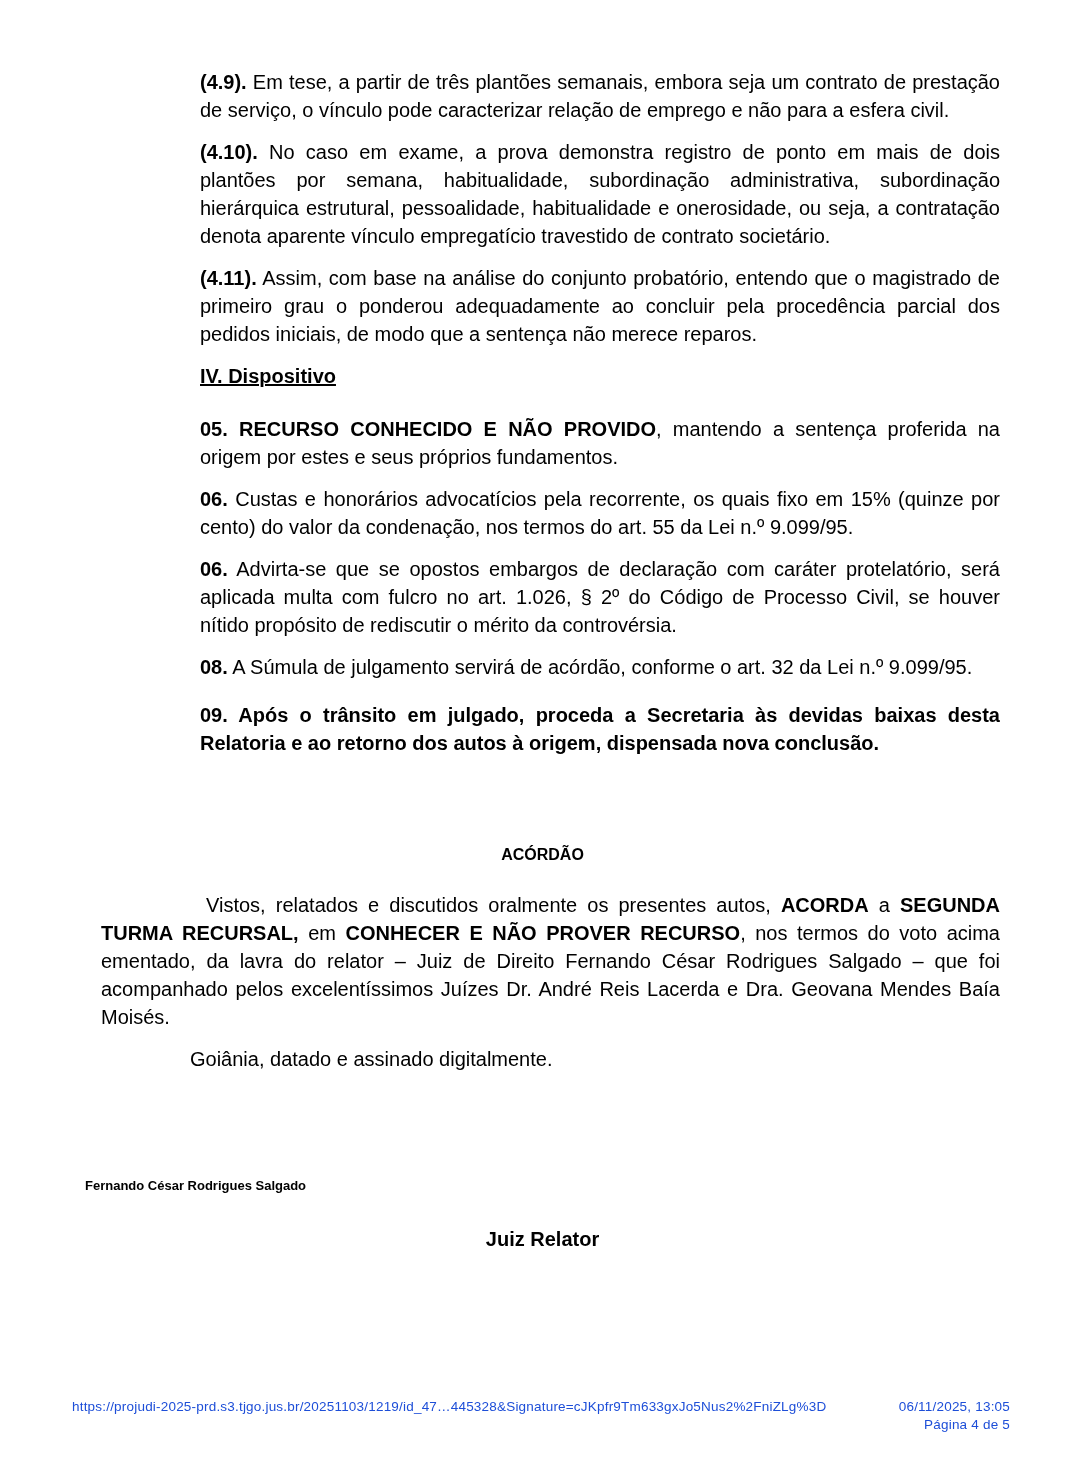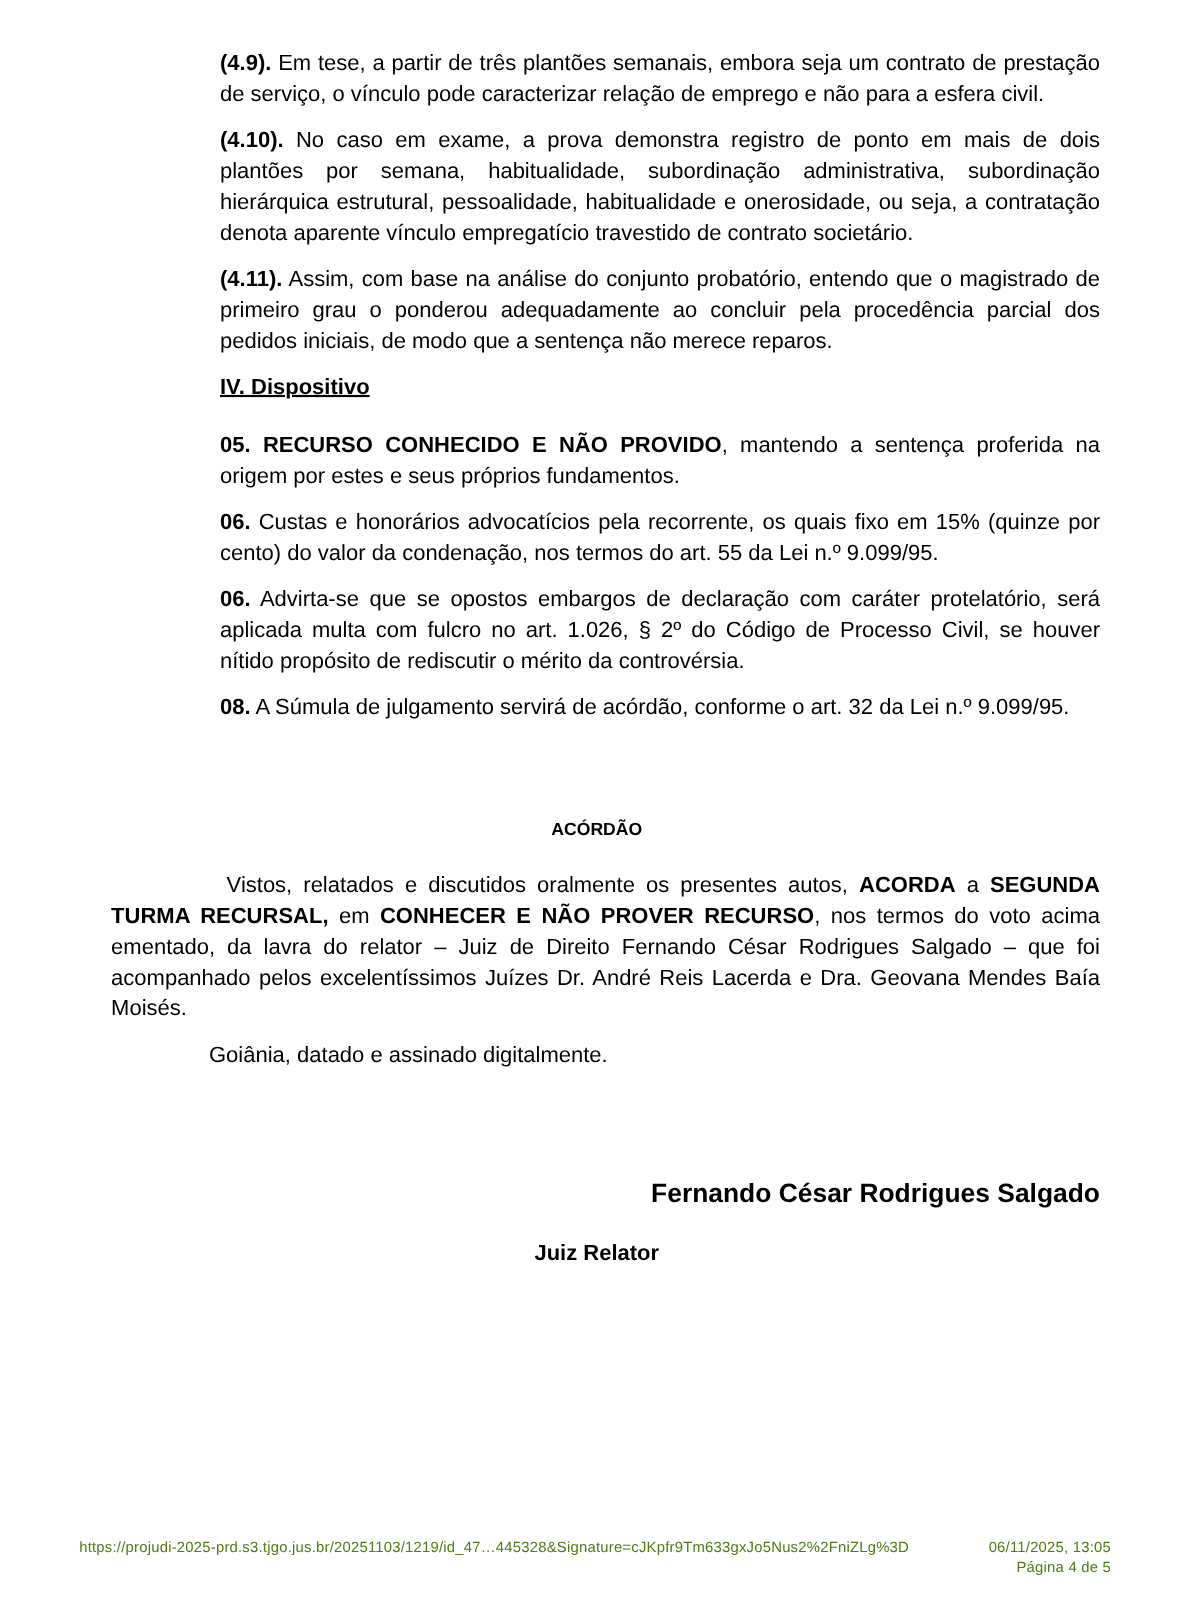--- a/index.html
+++ b/index.html
@@ -6,21 +6,21 @@
   html, body { background: #ffffff; }
   .page {
     position: relative;
     width: 1080px;
     height: 1475px;
     background: #ffffff;
     overflow: hidden;
     font-family: "Liberation Sans", "DejaVu Sans", sans-serif;
     color: #000000;
   }
-  .content { padding: 44px 80px 0 85px; }
+  .content { padding: 68px 80px 0 85px; }
   .para {
     font-size: 20px;
     line-height: 28px;
     text-align: justify;
     margin: 0 0 14px 115px;
   }
   .b { font-weight: bold; }
   .h-dispositivo {
     font-size: 20px;
     line-height: 28px;
@@ -38,42 +38,42 @@
   }
   .vistos { margin-left: 16px; text-indent: 105px; }
   .goiania {
     font-size: 20px;
     line-height: 28px;
     text-align: left;
     text-indent: 105px;
     margin: 0;
   }
   .sig-name {
-    font-size: 24px;
+    font-size: 13px;
     line-height: 28px;
     font-weight: bold;
-    text-align: right;
+    text-align: left;
     margin: 99px 0 0 0;
   }
   .sig-role {
     font-size: 20px;
     line-height: 28px;
     font-weight: bold;
     text-align: center;
     margin: 25px 0 0 0;
   }
   .footer {
     position: absolute;
     top: 1398px;
     left: 72px;
     right: 70px;
     display: flex;
     justify-content: space-between;
     align-items: flex-start;
-    color: #4d7c0f;
+    color: #1d4ed8;
     font-size: 13.5px;
     line-height: 18px;
     letter-spacing: 0.2px;
   }
   .footer-url { white-space: nowrap; }
   .footer-right { text-align: right; white-space: nowrap; }
 </style>
 </head>
 <body>
 
@@ -89,20 +89,21 @@
     <p class="h-dispositivo">IV. Dispositivo</p>
 
     <p class="para"><span class="b">05. RECURSO CONHECIDO E NÃO PROVIDO</span><span>, mantendo a sentença proferida na origem por estes e seus próprios fundamentos.</span></p>
 
     <p class="para"><span class="b">06.</span><span> Custas e honorários advocatícios pela recorrente, os quais fixo em 15% (quinze por cento) do valor da condenação, nos termos do art. 55 da Lei n.º 9.099/95.</span></p>
 
     <p class="para"><span class="b">06.</span><span> Advirta-se que se opostos embargos de declaração com caráter protelatório, será aplicada multa com fulcro no art. 1.026, § 2º do Código de Processo Civil, se houver nítido propósito de rediscutir o mérito da controvérsia.</span></p>
 
     <p class="para mb20"><span class="b">08.</span><span> A Súmula de julgamento servirá de acórdão, conforme o art. 32 da Lei n.º 9.099/95.</span></p>
 
+    <p class="para b">09. Após o trânsito em julgado, proceda a Secretaria às devidas baixas desta Relatoria e ao retorno dos autos à origem, dispensada nova conclusão.</p>
 
     <p class="acordao">ACÓRDÃO</p>
 
     <p class="para vistos"><span>Vistos, relatados e discutidos oralmente os presentes autos, </span><span class="b">ACORDA</span><span> a </span><span class="b">SEGUNDA TURMA RECURSAL,</span><span> em </span><span class="b">CONHECER E NÃO PROVER RECURSO</span><span>, nos termos do voto acima ementado, da lavra do relator – Juiz de Direito Fernando César Rodrigues Salgado – que foi acompanhado pelos excelentíssimos Juízes Dr. André Reis Lacerda e Dra. Geovana Mendes Baía Moisés.</span></p>
 
     <p class="para goiania">Goiânia, datado e assinado digitalmente.</p>
 
     <p class="para sig-name">Fernando César Rodrigues Salgado</p>
 
     <p class="para sig-role">Juiz Relator</p>

